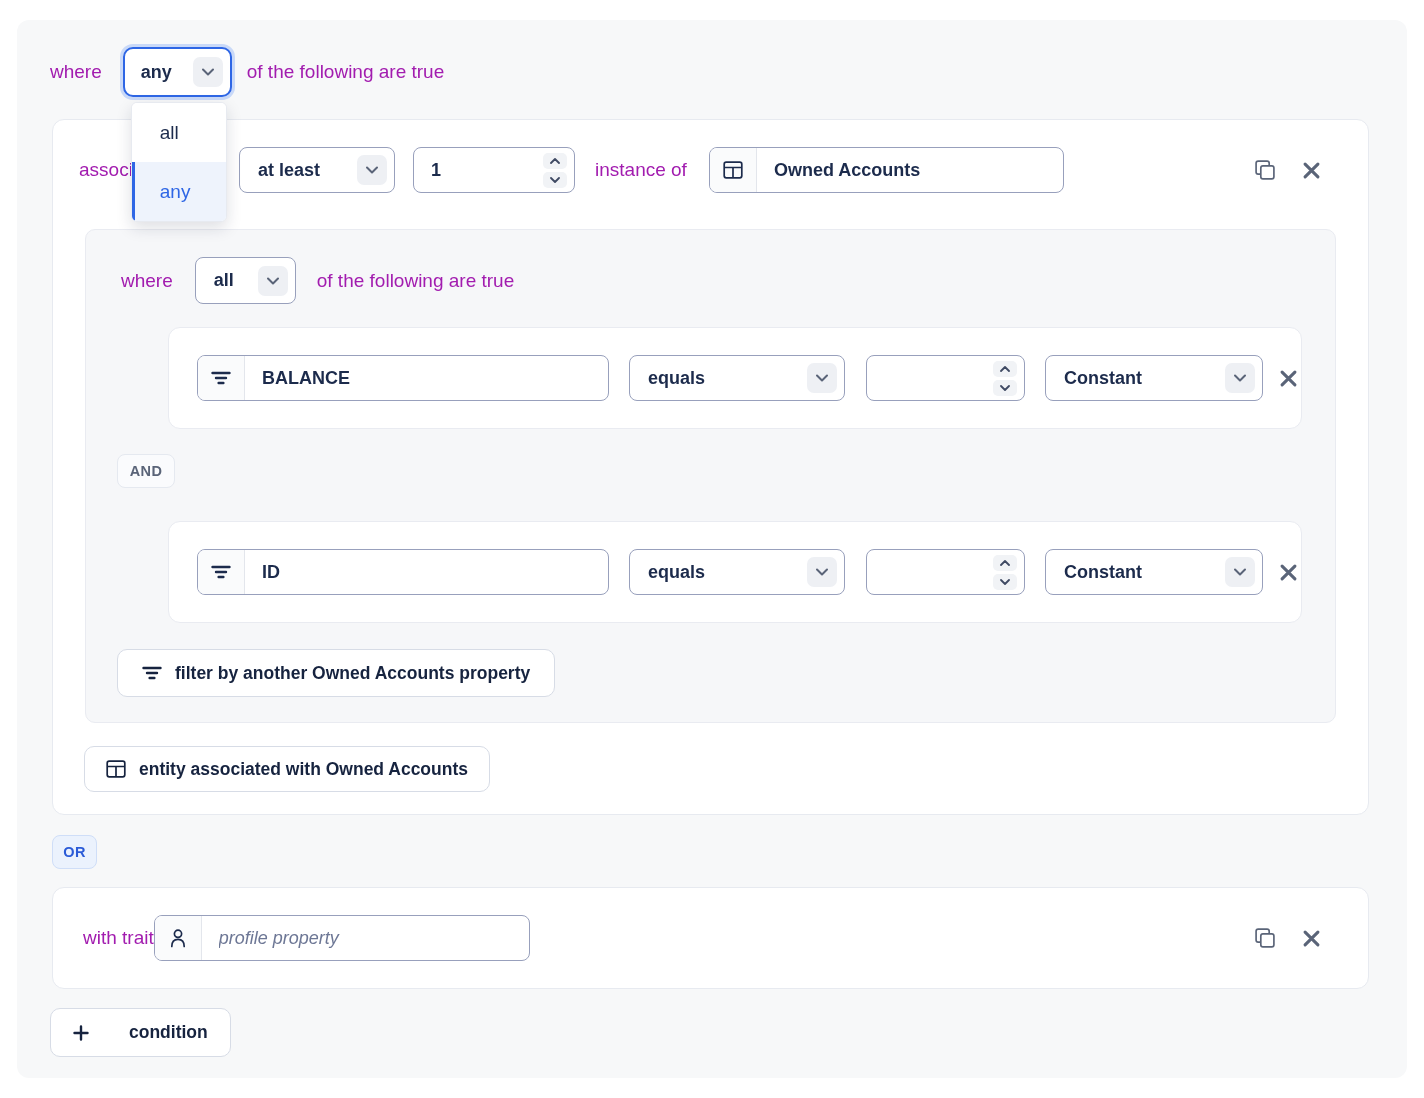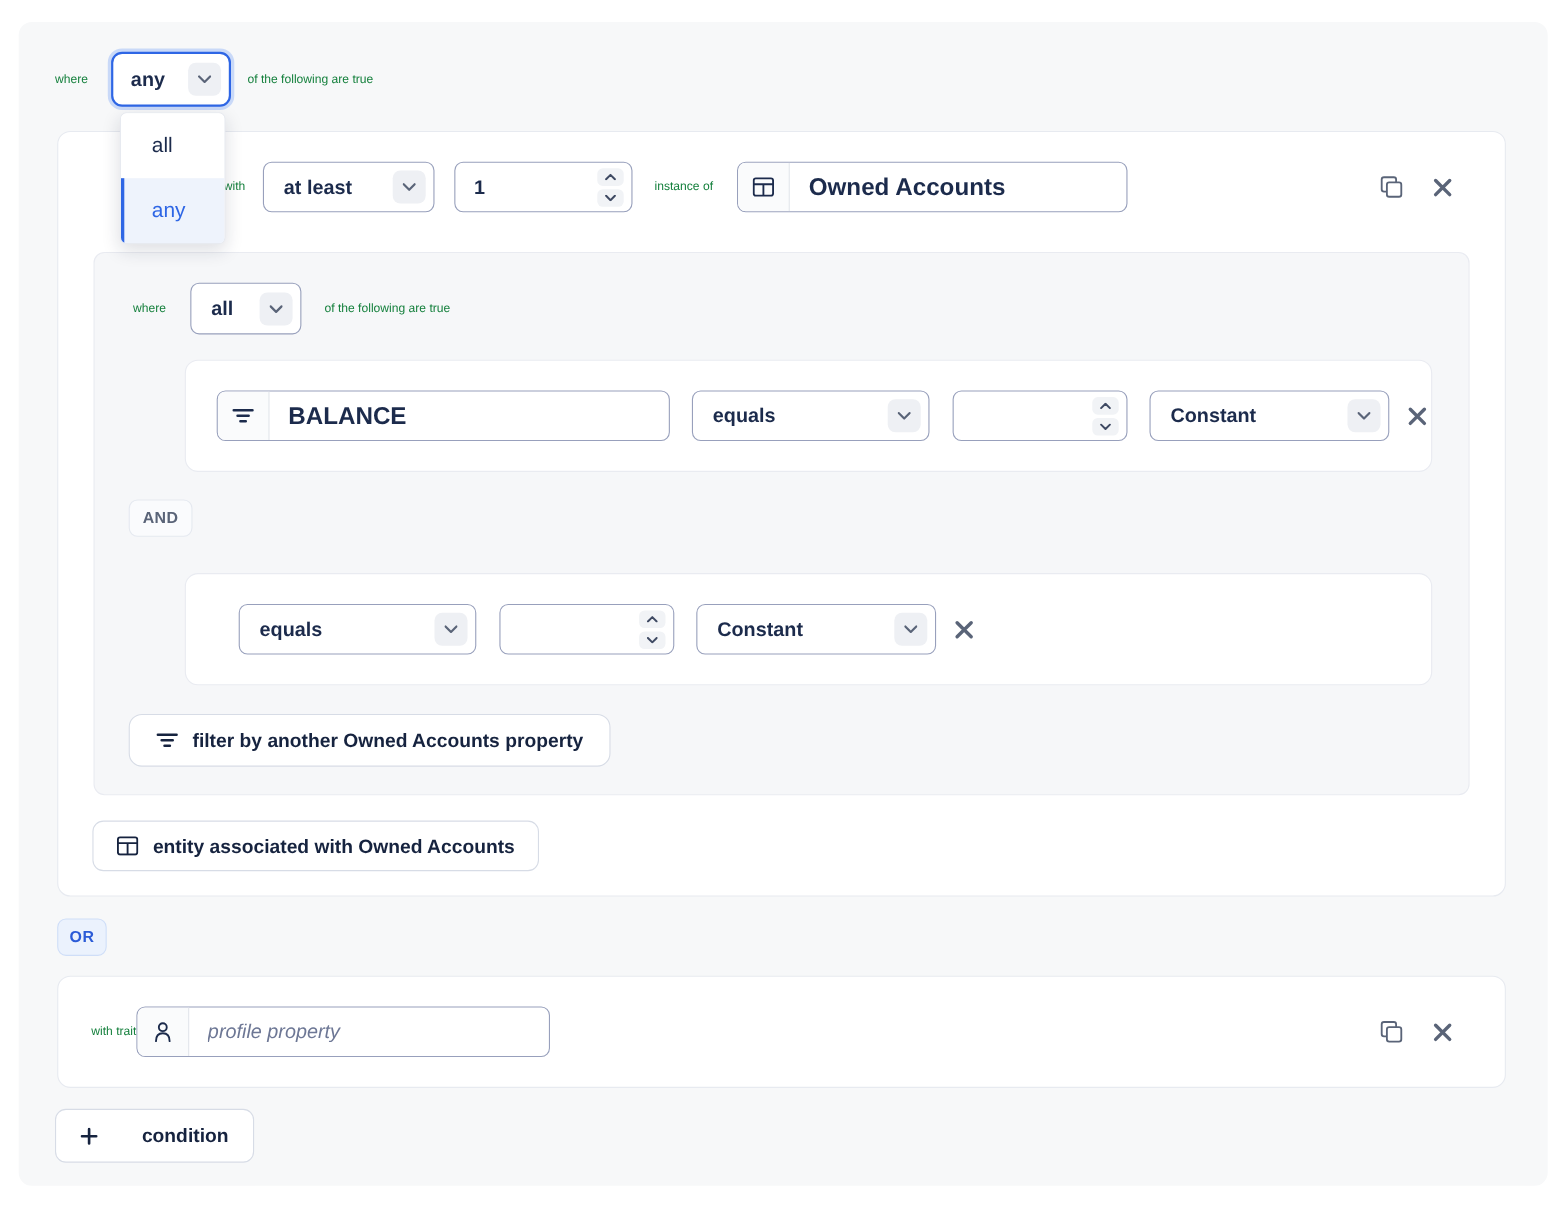--- a/index.html
+++ b/index.html
@@ -3,21 +3,21 @@
 <meta charset="utf-8">
 <style>
   * { box-sizing: border-box; margin: 0; padding: 0; }
   html, body { width: 1424px; height: 1098px; background: #ffffff;
     font-family: "Liberation Sans", sans-serif; color: #1c2b4c; overflow: hidden; }
 
   .builder { position: relative; margin: 20px 17px; width: 1390px; height: 1058px;
     background: #f7f8f9; border-radius: 12px; padding-top: 27px; }
 
   .row { display: flex; align-items: center; }
-  .lbl { font-size: 11px; font-weight: 400; color: #15803d; white-space: nowrap; text-align: right; }
+  .lbl { font-size: 19px; font-weight: 400; color: #a21caf; white-space: nowrap; }
 
   
   .top-row { margin-left: 33px; height: 50px; position: relative; z-index: 5; }
   .dd-wrap { position: relative; margin-left: 21px; }
   .select { background: #fff; border: 1px solid #98a0bc; border-radius: 8px; height: 46px;
     display: flex; align-items: center; justify-content: space-between;
     padding: 0 7px 0 18px; font-size: 18px; font-weight: 600; color: #1c2b4c;
     font-family: inherit; cursor: pointer; }
   .select.focused { border: 2px solid #2e66e5; border-radius: 10px; height: 50px;
     box-shadow: 0 0 0 3px #c9d9f8; width: 109px; padding-left: 16px; }
@@ -43,21 +43,21 @@
     padding-left: 17px; font-size: 18px; font-weight: 600; color: #1c2b4c;
     background: transparent; font-family: inherit; }
   .steppers { display: flex; flex-direction: column; gap: 3px; }
   .step { width: 24px; height: 16px; background: #f1f3f6; border-radius: 5px;
     display: flex; align-items: center; justify-content: center; border: none; cursor: pointer; }
 
   .input-with-prefix { background: #fff; border: 1px solid #98a0bc; border-radius: 8px;
     height: 46px; display: flex; align-items: center; overflow: hidden; cursor: pointer; }
   .prefix { width: 47px; height: 100%; background: #fafbfc; border-right: 1px solid #e3e6ec;
     display: flex; align-items: center; justify-content: center; flex: none; color: #1c2b4c; }
-  .ipf-val { padding-left: 17px; font-size: 22px; font-weight: 600; color: #1c2b4c; white-space: nowrap; }
+  .ipf-val { padding-left: 17px; font-size: 18px; font-weight: 600; color: #1c2b4c; white-space: nowrap; }
   .input-with-prefix input { border: none; outline: none; flex: 1; min-width: 0; height: 100%;
     padding-left: 17px; font-size: 18px; color: #1c2b4c; background: transparent; font-family: inherit; }
   .input-with-prefix input::placeholder { color: #6d7795; font-style: italic; font-weight: 400; }
 
   .spacer { flex: 1; }
   .icon-btn { background: none; border: none; color: #5a6478; cursor: pointer;
     display: flex; align-items: center; justify-content: center; }
 
   
   .nested { margin: 36px 32px 0 32px; height: 494px; background: #f6f7f9;
@@ -77,21 +77,21 @@
   .badge { display: inline-flex; align-items: center; justify-content: center;
     font-weight: 700; font-size: 14.5px; letter-spacing: .4px; border-radius: 8px; }
   .and { margin: 25px 0 0 31px; width: 58px; height: 34px; color: #5a6478;
     background: #fafbfd; border: 1px solid #e5e9f0; }
   .or { margin: 20px 0 0 35px; width: 45px; height: 34px; color: #2b5bd7;
     background: #ebf2fd; border: 1px solid #cfdef8; }
 
   .ghost-btn { background: #fff; border: 1px solid #d7dce6; border-radius: 10px;
     display: inline-flex; align-items: center; gap: 13px; font-size: 17.5px;
     font-weight: 700; color: #16233f; cursor: pointer; font-family: inherit; }
-  .add-filter { margin: 26px 0 0 31px; height: 48px; padding: 0 24px; border-radius: 12px; }
+  .add-filter { margin: 26px 0 0 31px; height: 48px; padding: 0 24px; }
   .entity-assoc { margin: 23px 0 0 31px; height: 46px; padding: 0 21px; }
   .add-cond { margin: 19px 0 0 33px; height: 49px; padding: 0 22px; gap: 40px; }
 
   .trait-card { margin: 18px 38px 0 35px; height: 102px; }
   .trait-row { margin: 27px 47px 0 30px; height: 46px; }
   .trait-input { width: 376px; }
 
   .sel-atleast { width: 156px; margin-left: 16px; }
   .count-wrap { width: 162px; margin-left: 18px; }
   .instance-lbl { margin-left: 20px; }
@@ -272,20 +272,28 @@
               </svg>
             </button>
         </div>
       </div>
 
       <div class="badge and">AND</div>
 
       
       <div class="cond-card second">
         <div class="row cond-row">
+          <div class="input-with-prefix prop">
+            <span class="prefix">
+                <svg width="20" height="14">
+                  <use href="#i-filter"></use>
+                </svg>
+              </span>
+            <span class="ipf-val">ID</span>
+          </div>
           <button class="select sel-op">
             <span>equals</span>
             <span class="chev-box">
                 <svg width="12" height="8">
                   <use href="#i-chev"></use>
                 </svg>
               </span>
           </button>
           <div class="num-input val-wrap">
             <input value="" style="">

